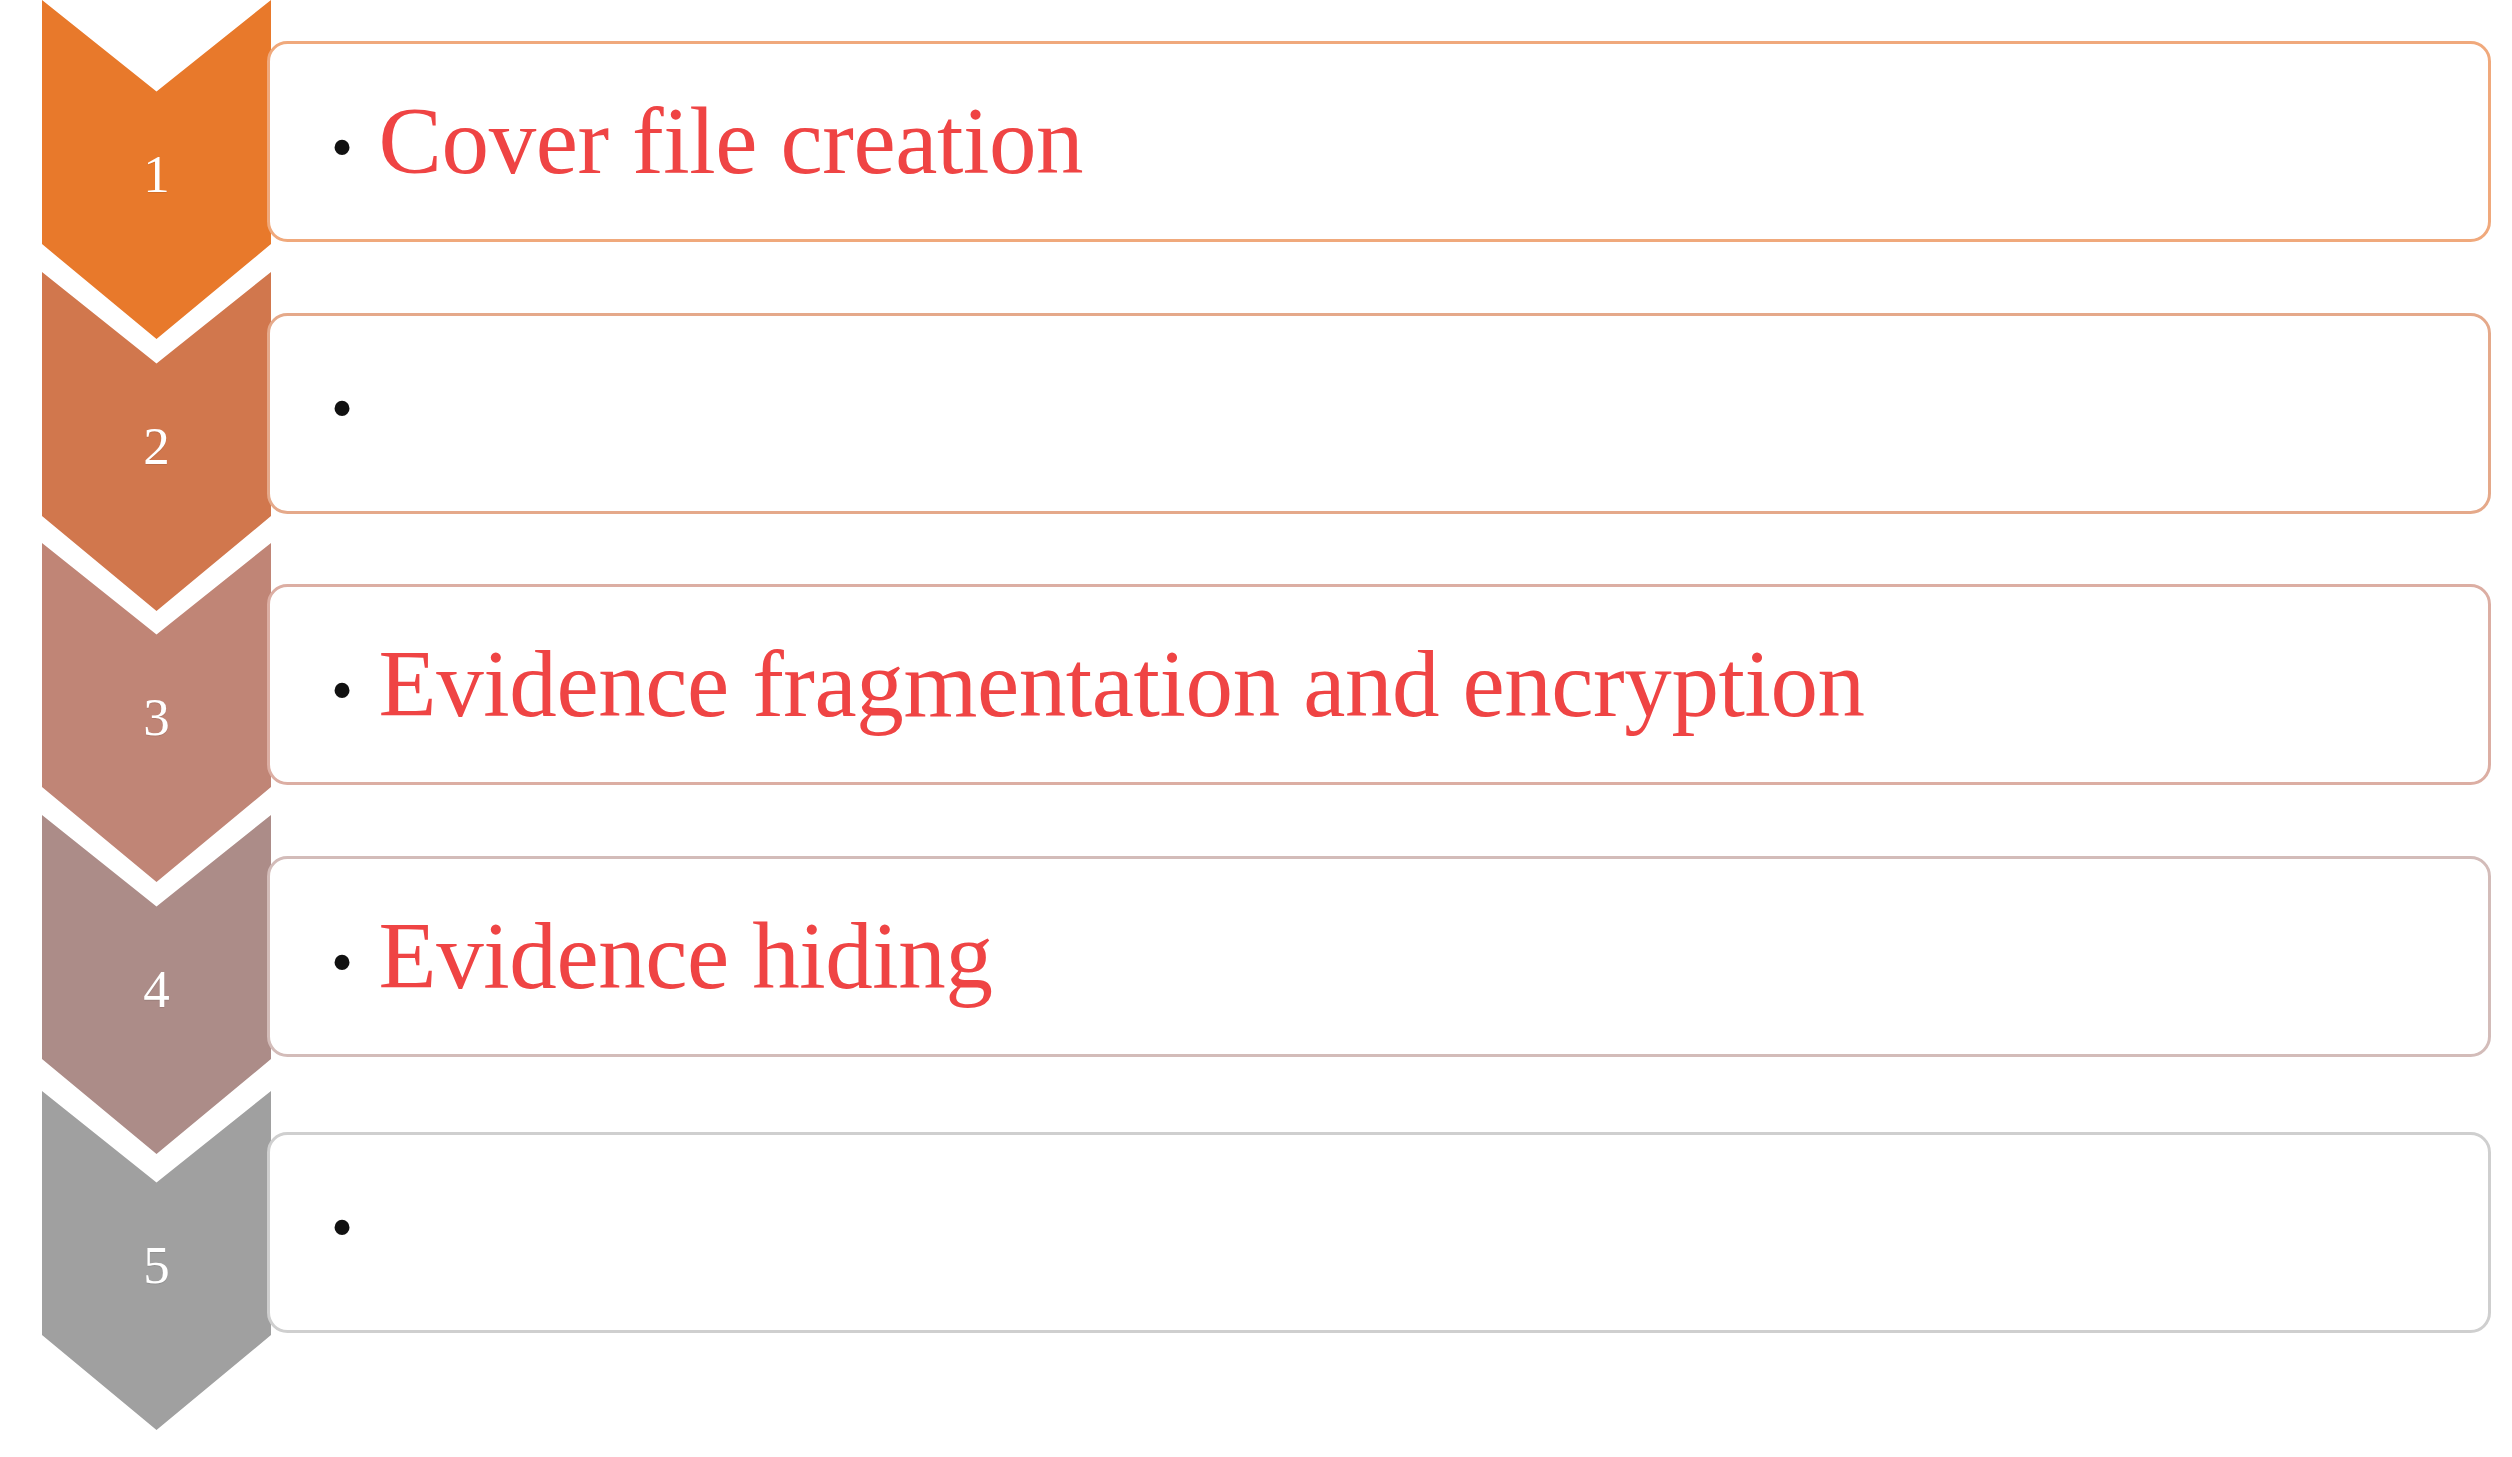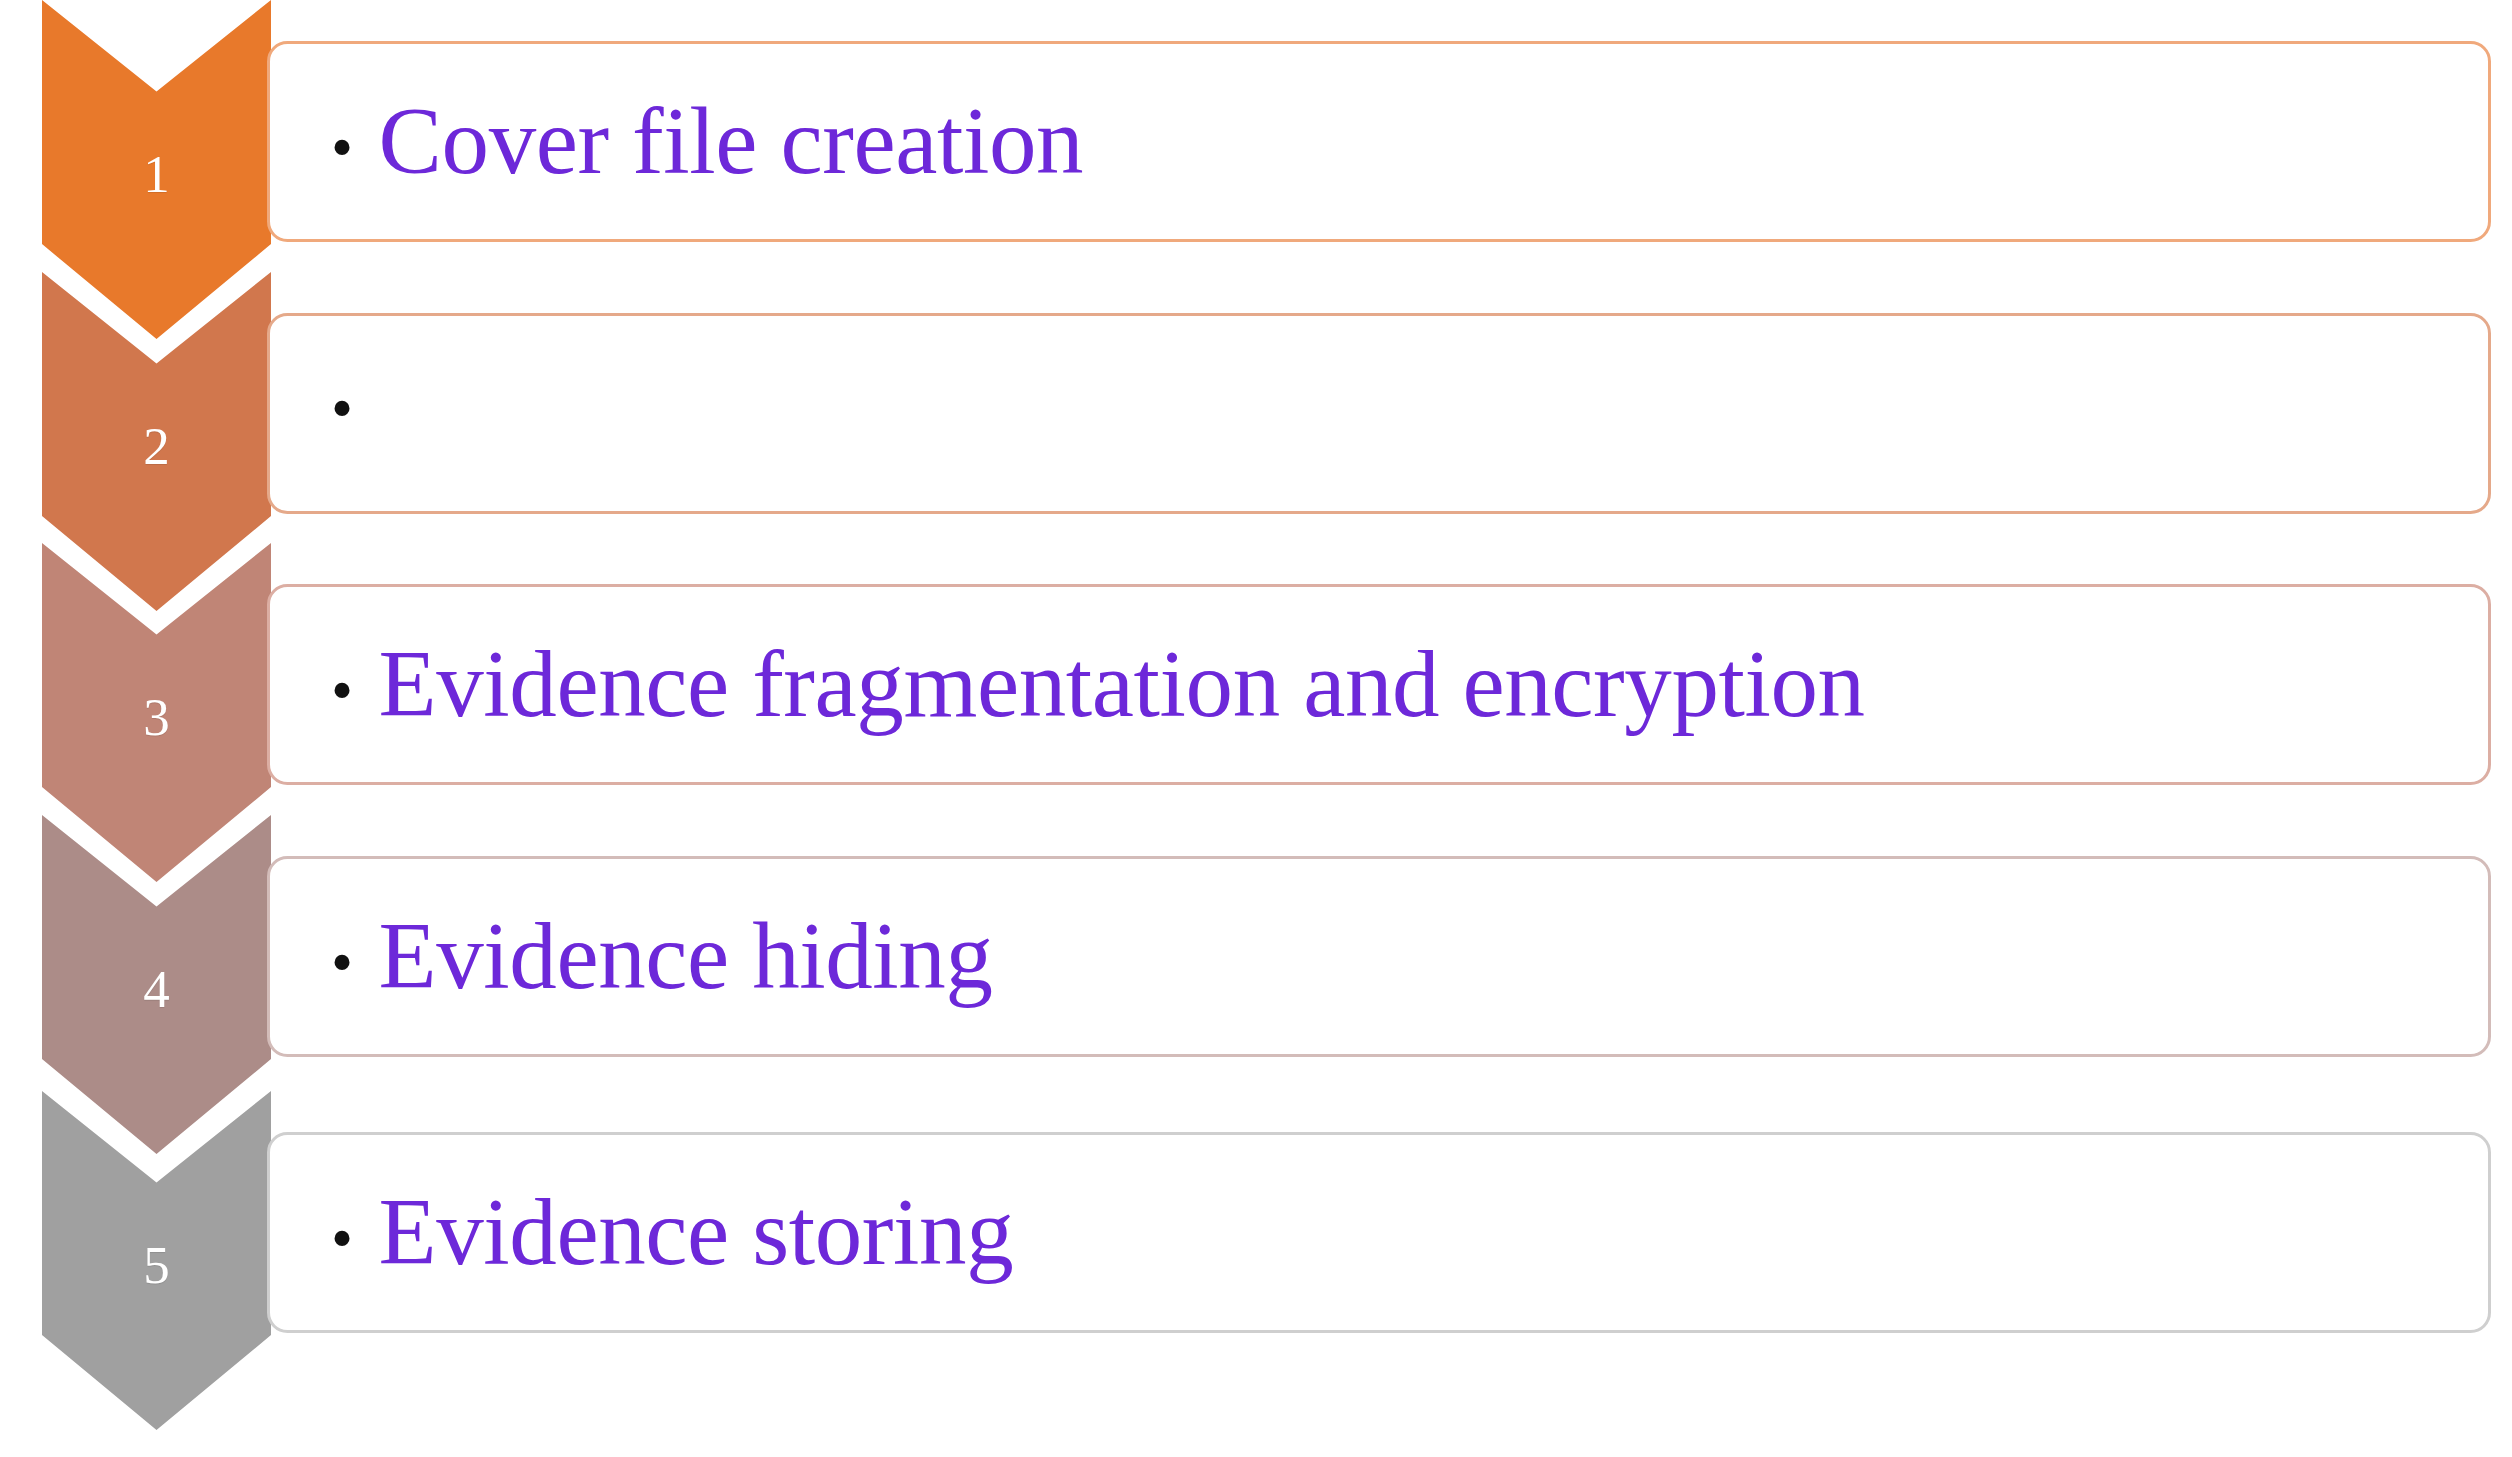--- a/index.html
+++ b/index.html
@@ -75,21 +75,21 @@
     font-size: 63px;
     line-height: 1;
     color: #111111;
     margin-right: 25.5px;
     position: relative;
     top: -5.1px;
   }
   .step-label {
     font-size: 95px;
     line-height: 1.05;
-    color: #6d28d9;
+    color: #ef4444;
     font-family: "Liberation Serif", "DejaVu Serif", serif;
     letter-spacing: -0.4px;
   }
 </style>
 </head>
 <body>
 
 <div id="canvas">
 
   <div class="step-row" style="top:0px;">
@@ -139,19 +139,18 @@
     </div>
   </div>
 
   <div class="step-row" style="top:1091px;">
     <div class="chevron" style="background: rgb(160, 160, 160);">
       <span class="chevron-number" style="color: rgb(255, 255, 255);">5</span>
     </div>
     <div class="step-box" style="border-color: rgb(207, 207, 207);">
       <div class="step-content">
         <span class="step-bullet">•</span>
-        <span class="step-label">Evidence storing</span>
       </div>
     </div>
   </div>
 
 </div>
 
 
 </body></html>

